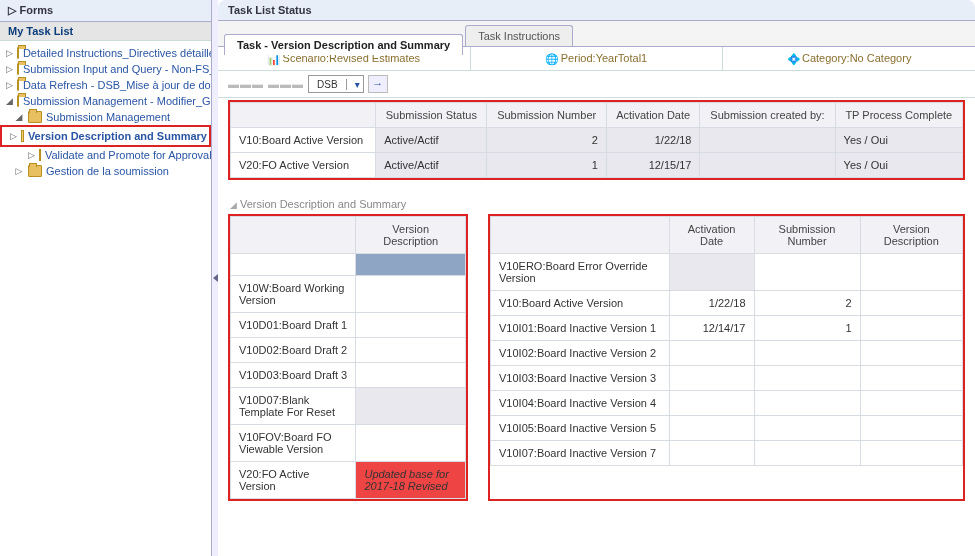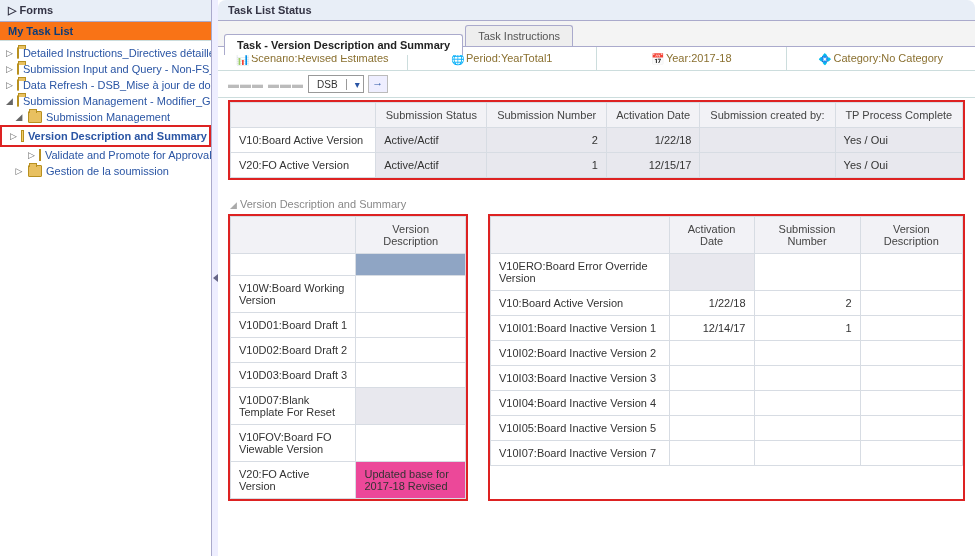--- a/index.html
+++ b/index.html
@@ -1,20 +1,20 @@
 <!DOCTYPE html>
 <html><head>
 <meta charset="utf-8">
 <style>
 * { box-sizing: border-box; margin: 0; padding: 0; }
 body { font-family: Tahoma, Arial, sans-serif; font-size: 11px; color: #333; background: #fff; width: 975px; height: 556px; overflow: hidden; }
 .layout { display: flex; height: 100%; }
 .sidebar { width: 212px; border-right: 1px solid #aac; display: flex; flex-direction: column; }
 .side-header { background: #e8eef7; border-bottom: 1px solid #aac; padding: 4px 8px; font-weight: bold; color: #334; }
-.side-header2 { background: #f97316; border-bottom: 1px solid #cdd; padding: 3px 8px; font-weight: bold; color: #0b3c7a; font-size: 11px; }
+.side-header2 { background: #e5e5e5; border-bottom: 1px solid #cdd; padding: 3px 8px; font-weight: bold; color: #0b3c7a; font-size: 11px; }
 .tree { padding: 4px 0; overflow: hidden; white-space: nowrap; }
 .tree-item { display: flex; align-items: center; padding: 2px 0 2px 6px; color: #2a55a4; cursor: pointer; }
 .tree-item .arrow { width: 10px; font-size: 9px; color: #666; text-align:center; }
 .tree-item .folder { width: 14px; height: 12px; background: #e8c060; border: 1px solid #b89020; margin: 0 4px; border-radius: 1px; position: relative; }
 .tree-item .folder::before { content: ""; position: absolute; top: -3px; left: 0; width: 6px; height: 3px; background: #e8c060; border: 1px solid #b89020; border-bottom: none; }
 .tree-item .book { width: 12px; height: 12px; background: #f0d070; border: 1px solid #b89020; margin: 0 4px; }
 .indent1 { padding-left: 14px; }
 .indent2 { padding-left: 28px; }
 .selected-wrap { border: 2px solid #d22; padding: 1px 2px; }
 .selected-label { font-weight: bold; }
@@ -40,21 +40,21 @@
 table.grid { border-collapse: collapse; width: 100%; }
 table.grid th, table.grid td { border: 1px solid #d7dce3; padding: 6px 8px; font-size: 11px; font-weight: normal; text-align: left; }
 table.grid th { background: #f2f2f6; color: #444; text-align: center; }
 table.grid td.num { text-align: right; }
 table.grid td.shade { background: #e8e8ee; }
 .row-split { display: flex; gap: 20px; }
 .col-left { width: 240px; }
 .col-right { flex: 1; }
 .vdesc-header { background: #eceff4; }
 .cell-sel { background: #8fa5c4 !important; }
-.cell-upd { background: #ec4899; font-size: 10px; text-align: center; }
+.cell-upd { background: #ef4444; font-size: 10px; text-align: center; font-style: italic; }
 .divider-handle { width: 6px; background: #eef; display: flex; align-items: center; justify-content: center; cursor: pointer; }
 .divider-handle div { width: 0; height: 0; border-top: 4px solid transparent; border-bottom: 4px solid transparent; border-right: 5px solid #668; }
 </style>
 </head>
 <body>
 
 <div class="layout">
   <div class="sidebar">
     <div class="side-header">▷ <span>Forms</span></div>
     <div class="side-header2">My Task List</div>
@@ -110,21 +110,20 @@
 
   <div class="main">
     <div class="main-title">Task List Status</div>
     <div class="tabs">
       <div class="tab active">Task - Version Description and Summary</div>
       <div class="tab">Task Instructions</div>
     </div>
     <div class="params">
       <div class="param"><span class="ic">📊</span><span>Scenario:Revised Estimates</span></div>
       <div class="param"><span class="ic">🌐</span><span>Period:YearTotal1</span></div>
-      <div class="param"><span class="ic">📅</span><span>Year:2017-18</span></div>
       <div class="param"><span class="ic">💠</span><span>Category:No Category</span></div>
     </div>
     <div class="toolbar">
       <span class="tb-blur">▬▬▬ ▬▬▬</span>
       <span class="tb-sel">
           <span>DSB</span>
           <span class="dd">▾</span>
         </span>
       <span class="tb-go">→</span>
     </div>

